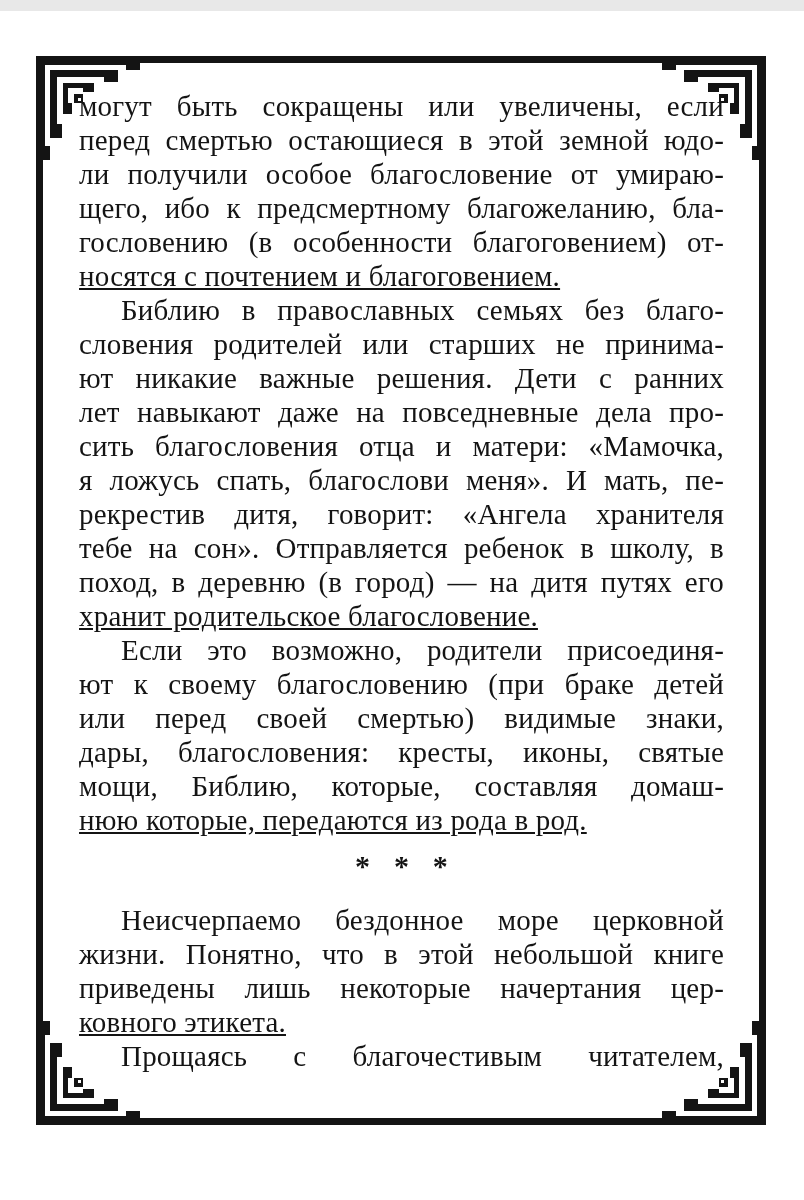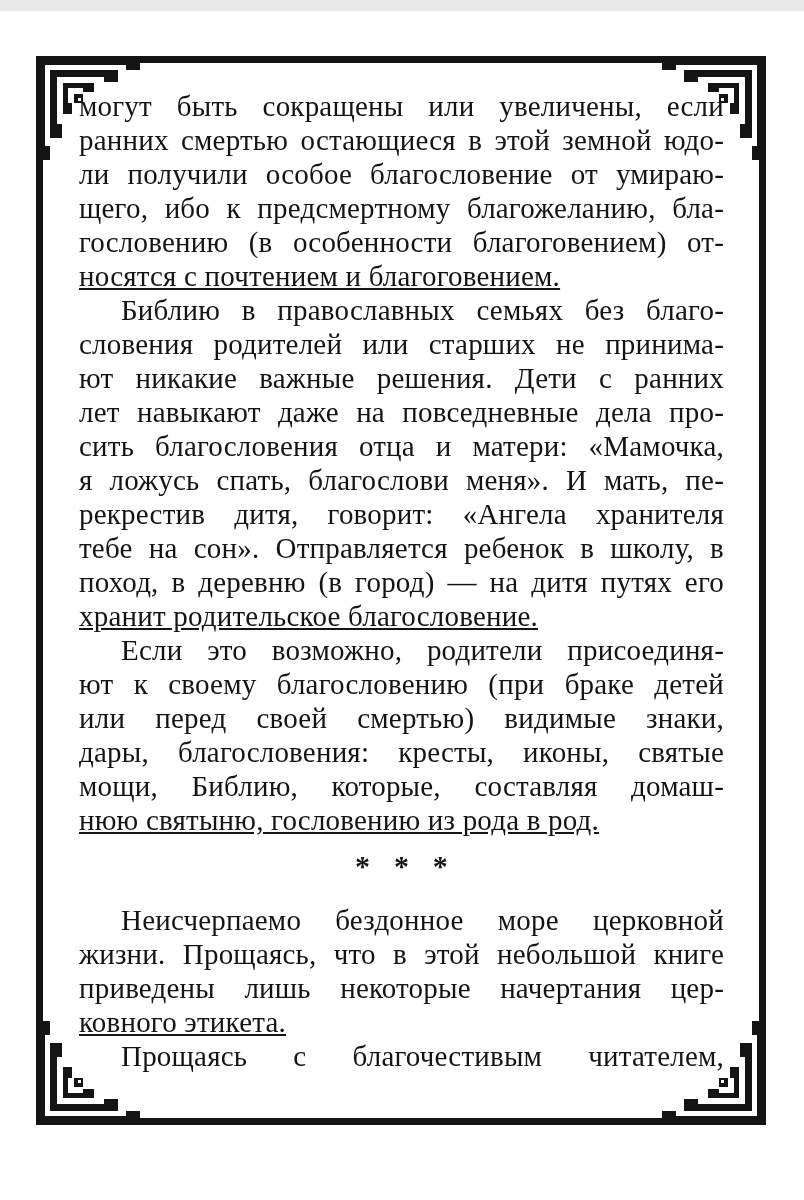--- a/index.html
+++ b/index.html
@@ -129,21 +129,21 @@
         <rect x="32" y="47" width="4" height="11"></rect>
         <rect x="38" y="38" width="9" height="9"></rect>
         <rect x="42" y="42" width="3" height="3" fill="#ffffff"></rect>
       </svg>
     </div>
   </div>
 
   <div class="content">
       <div class="paragraph">
         <div class="line">могут быть сокращены или увеличены, если</div>
-        <div class="line">ранних смертью остающиеся в этой земной юдо-</div>
+        <div class="line">перед смертью остающиеся в этой земной юдо-</div>
         <div class="line">ли получили особое благословение от умираю-</div>
         <div class="line">щего, ибо к предсмертному благожеланию, бла-</div>
         <div class="line">гословению (в особенности благоговением) от-</div>
         <div class="line last">носятся с почтением и благоговением.</div>
       </div>
       <div class="paragraph">
         <div class="line indent">Библию в православных семьях без благо-</div>
         <div class="line">словения родителей или старших не принима-</div>
         <div class="line">ют никакие важные решения. Дети с ранних</div>
         <div class="line">лет навыкают даже на повседневные дела про-</div>
@@ -153,26 +153,26 @@
         <div class="line">тебе на сон». Отправляется ребенок в школу, в</div>
         <div class="line">поход, в деревню (в город) — на дитя путях его</div>
         <div class="line last">хранит родительское благословение.</div>
       </div>
       <div class="paragraph">
         <div class="line indent">Если это возможно, родители присоединя-</div>
         <div class="line">ют к своему благословению (при браке детей</div>
         <div class="line">или перед своей смертью) видимые знаки,</div>
         <div class="line">дары, благословения: кресты, иконы, святые</div>
         <div class="line">мощи, Библию, которые, составляя домаш-</div>
-        <div class="line last">нюю святыню, гословению из рода в род.</div>
+        <div class="line last">нюю которые, передаются из рода в род.</div>
       </div>
       <div class="separator">* * *</div>
       <div class="paragraph">
         <div class="line indent">Неисчерпаемо бездонное море церковной</div>
-        <div class="line">жизни. Прощаясь, что в этой небольшой книге</div>
+        <div class="line">жизни. Понятно, что в этой небольшой книге</div>
         <div class="line">приведены лишь некоторые начертания цер-</div>
         <div class="line last">ковного этикета.</div>
       </div>
       <div class="paragraph">
         <div class="line indent">Прощаясь с благочестивым читателем,</div>
       </div>
     </div>
 </div>
 
 </body></html>

